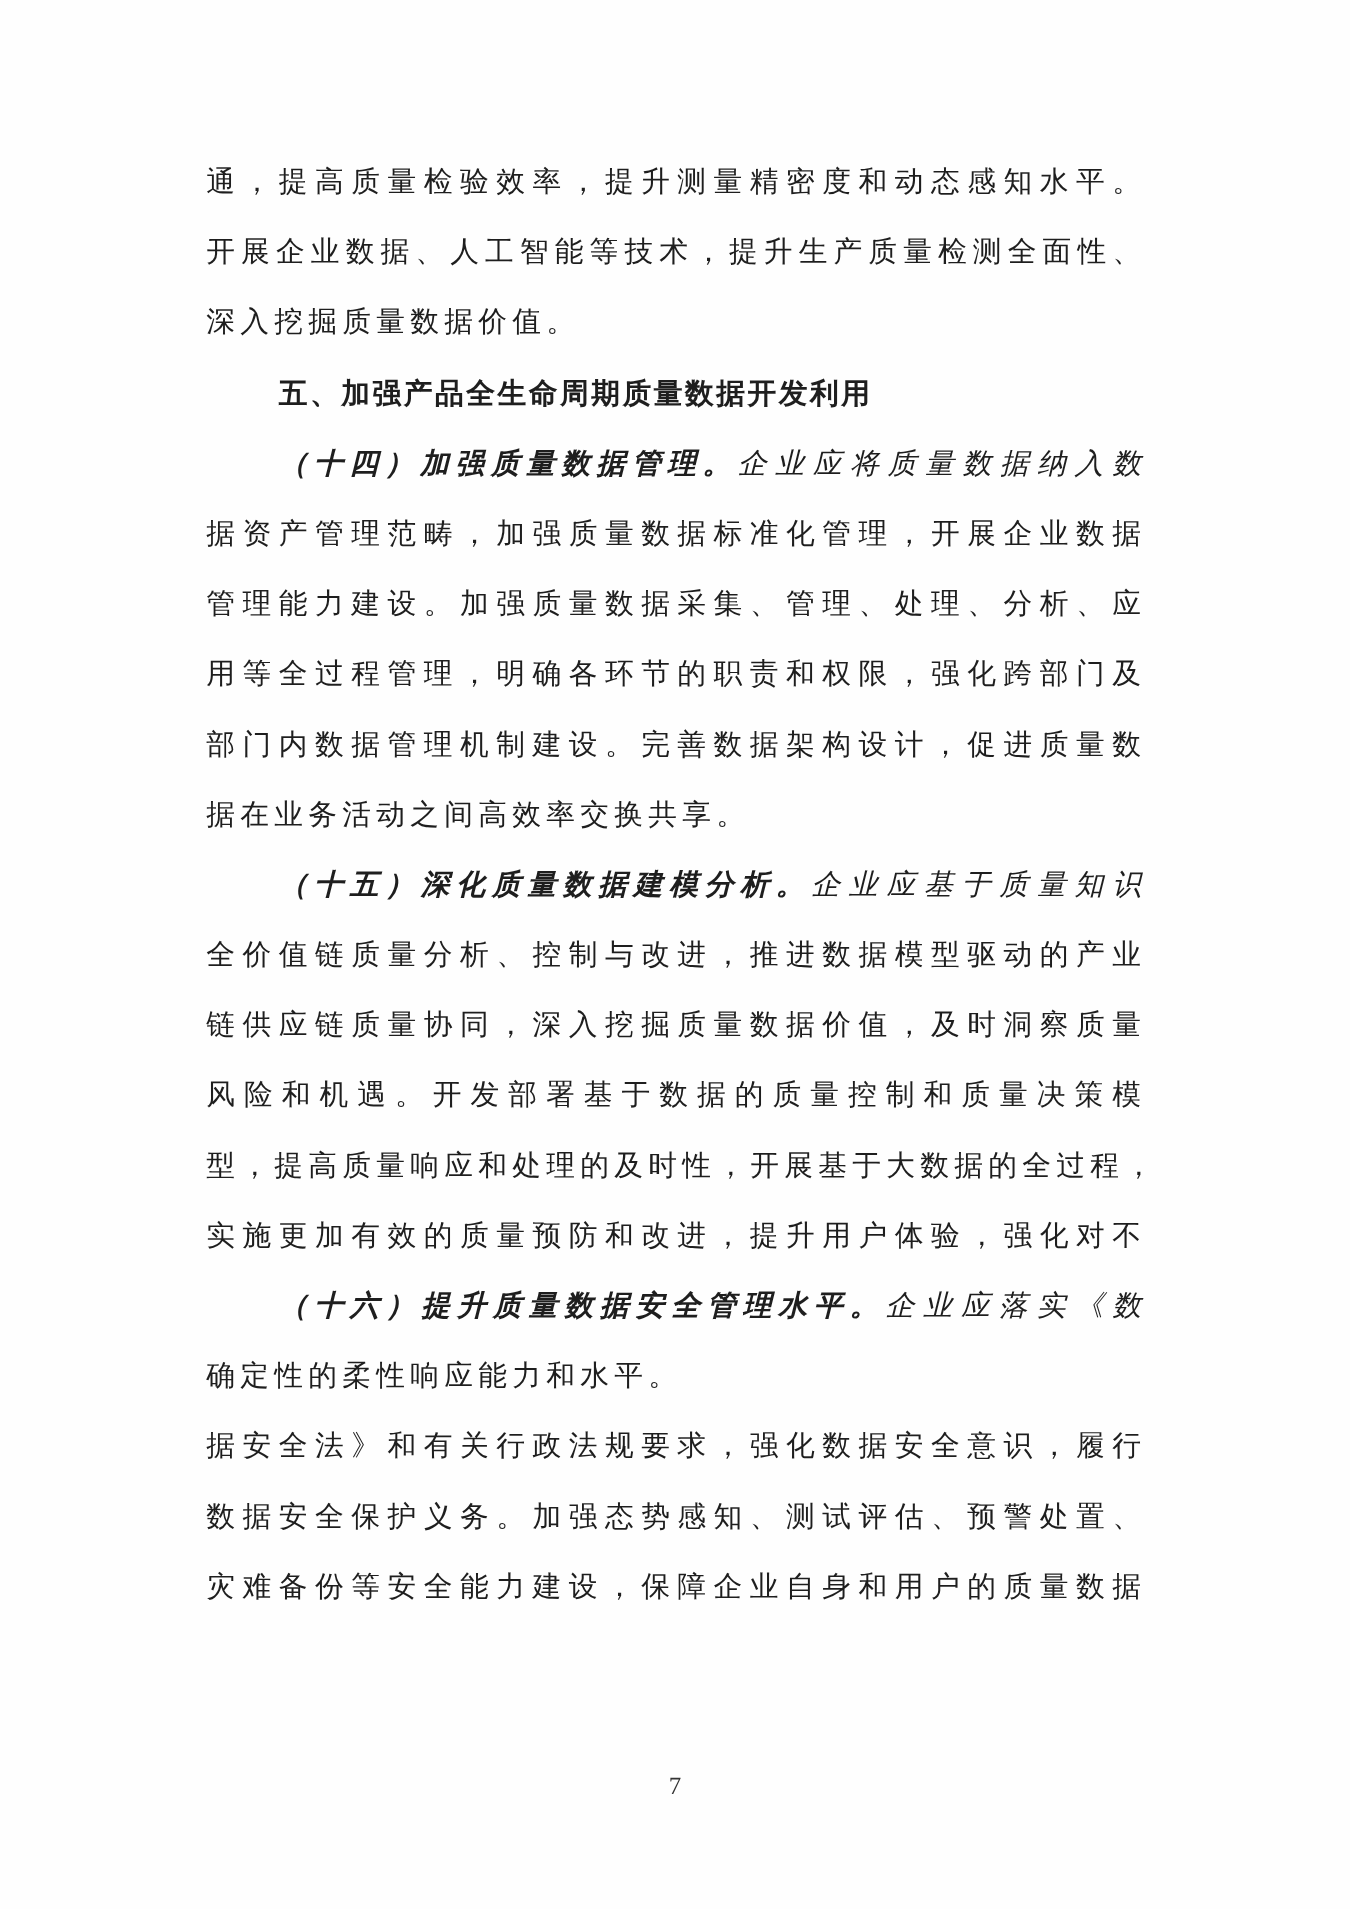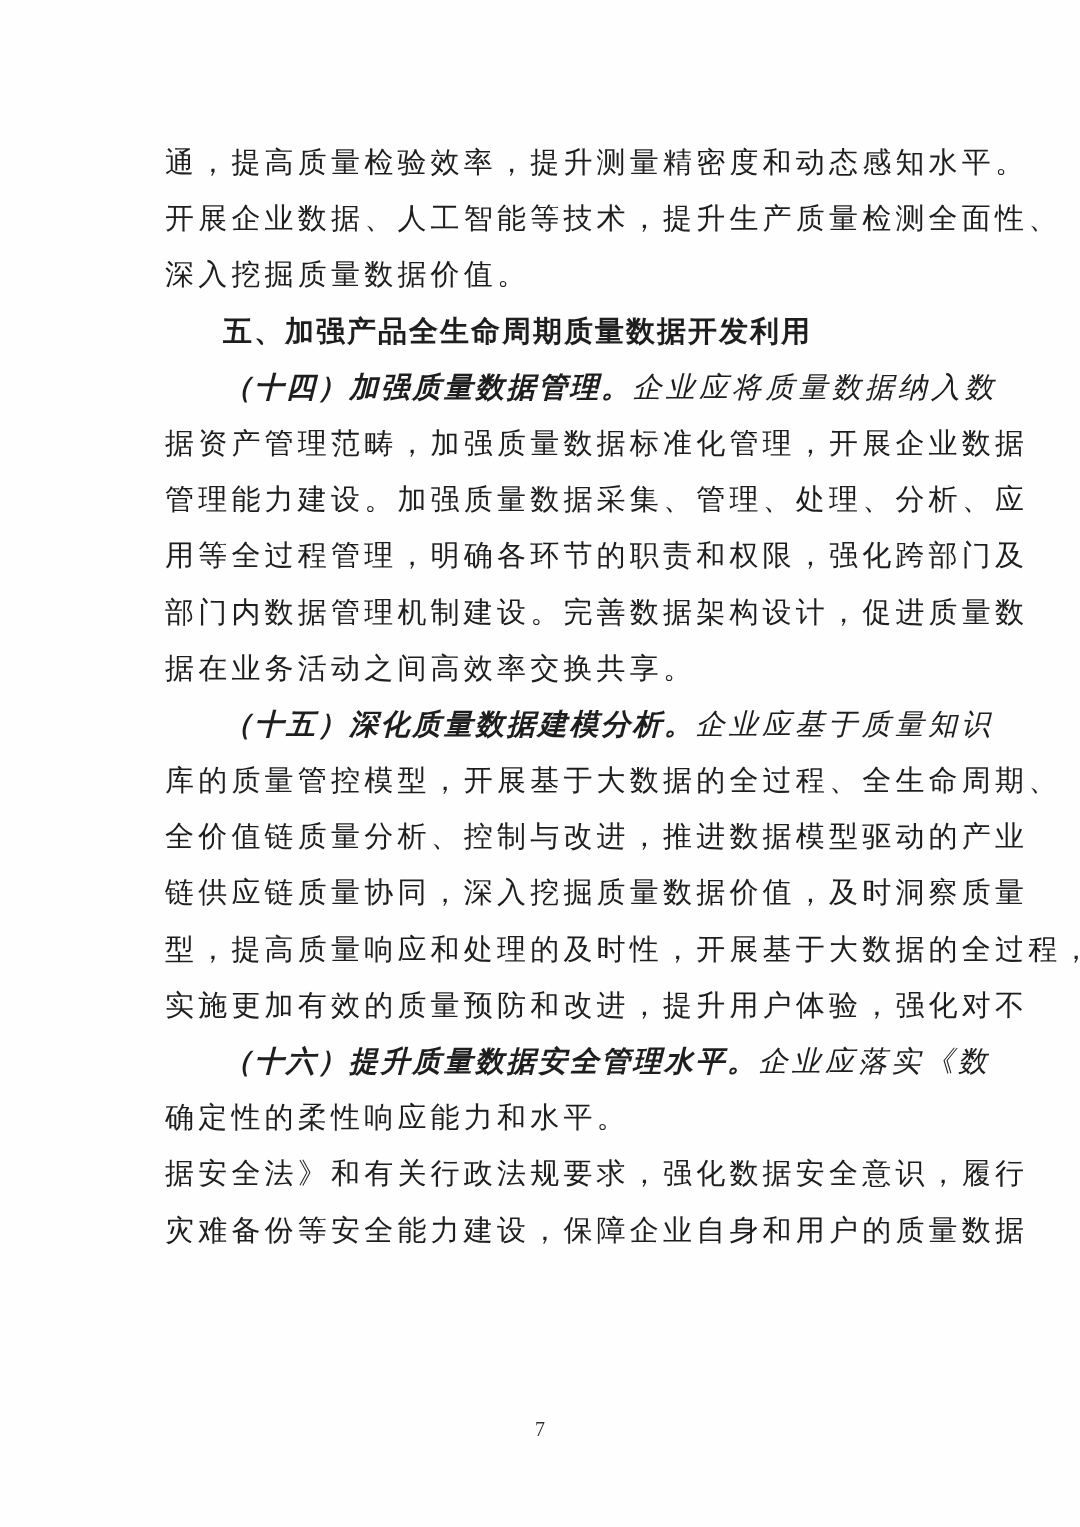--- a/index.html
+++ b/index.html
@@ -1,23 +1,23 @@
 <!DOCTYPE html>
 <html><head>
 <meta charset="utf-8">
 <style>
   html, body { margin: 0; padding: 0; background: #ffffff; }
   body { width: 1080px; height: 1527px; position: relative; overflow: hidden; }
   .page {
     position: absolute; left: 0; top: 0; width: 1080px; height: 1527px; background: #fefefe;
   }
   .content {
-    position: absolute; left: 165px; top: 134px; width: 752px;
+    position: absolute; left: 165px; top: 118px; width: 752px;
     font-family: "DejaVu Serif", "Liberation Serif", serif;
-    font-size: 29px; color: #1e1e1e; letter-spacing: 4.2px;
+    font-size: 23px; color: #1e1e1e; letter-spacing: 4.2px;
   }
   .line {
     height: 56.2px; line-height: 56.2px; white-space: nowrap;
     text-align: justify; text-align-last: justify;
   }
   .line.last { text-align-last: left; }
   .heading { padding-left: 58px; text-align-last: left; font-weight: bold; letter-spacing: 2px; }
   .indent { padding-left: 58px; font-style: italic; }
   .bold { font-weight: bold; letter-spacing: 2.5px; }
   .page-num {
@@ -37,26 +37,27 @@
     <div class="line heading">五、加强产品全生命周期质量数据开发利用</div>
 
     <div class="line indent"><span class="bold">（十四）加强质量数据管理。</span><span>企业应将质量数据纳入数</span></div>
     <div class="line">据资产管理范畴，加强质量数据标准化管理，开展企业数据</div>
     <div class="line">管理能力建设。加强质量数据采集、管理、处理、分析、应</div>
     <div class="line">用等全过程管理，明确各环节的职责和权限，强化跨部门及</div>
     <div class="line">部门内数据管理机制建设。完善数据架构设计，促进质量数</div>
     <div class="line last">据在业务活动之间高效率交换共享。</div>
 
     <div class="line indent"><span class="bold">（十五）深化质量数据建模分析。</span><span>企业应基于质量知识</span></div>
-    <div class="line">库的质量管控模型，开展基于大数据的全过程、全生命周期、</div>
     <div class="line">全价值链质量分析、控制与改进，推进数据模型驱动的产业</div>
     <div class="line">链供应链质量协同，深入挖掘质量数据价值，及时洞察质量</div>
+    <div class="line">风险和机遇。开发部署基于数据的质量控制和质量决策模</div>
     <div class="line">型，提高质量响应和处理的及时性，开展基于大数据的全过程，</div>
     <div class="line">实施更加有效的质量预防和改进，提升用户体验，强化对不</div>
     <div class="line indent"><span class="bold">（十六）提升质量数据安全管理水平。</span><span>企业应落实《数</span></div>
 
     <div class="line last">确定性的柔性响应能力和水平。</div>
     <div class="line">据安全法》和有关行政法规要求，强化数据安全意识，履行</div>
+    <div class="line">数据安全保护义务。加强态势感知、测试评估、预警处置、</div>
     <div class="line">灾难备份等安全能力建设，保障企业自身和用户的质量数据</div>
   </div>
 
   <div class="page-num">7</div>
 </div>
 
 </body></html>

